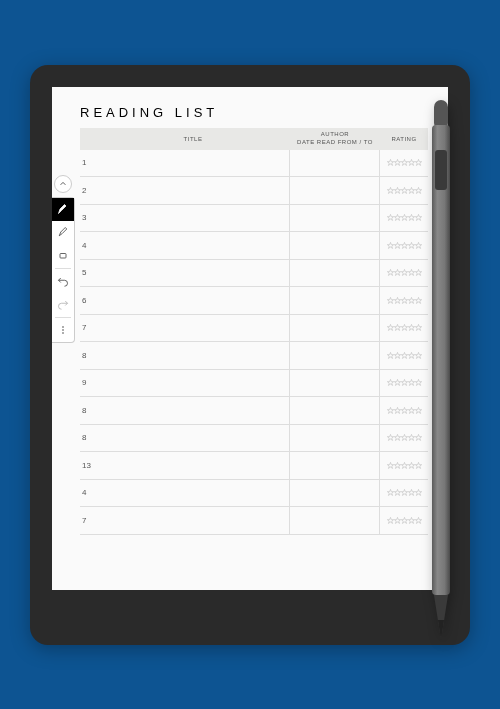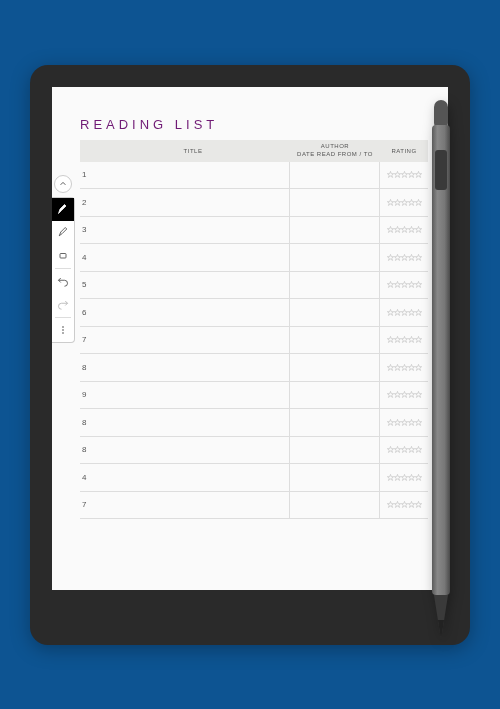--- a/index.html
+++ b/index.html
@@ -29,23 +29,22 @@
       overflow: hidden;
       position: relative;
     }
     .content {
       padding: 18px 20px 10px 28px;
     }
     .heading {
       font-size: 13px;
       letter-spacing: 4px;
       font-weight: 400;
-      color: #701a75;
+      color: #000000;
       margin-bottom: 8px;
-      margin-top: 12px;
     }
     .table-header {
       display: flex;
       background: #e8e8e6;
       font-size: 6px;
       color: #555;
       text-align: center;
       align-items: center;
       height: 22px;
       letter-spacing: 0.5px;
@@ -353,20 +352,42 @@
               <svg class="star" viewBox="0 0 10 10">
                 <path d="M5 0.5 L6.2 3.8 L9.5 3.8 L6.8 5.9 L8 9.2 L5 7.1 L2 9.2 L3.2 5.9 L0.5 3.8 L3.8 3.8 Z"></path>
               </svg>
               <svg class="star" viewBox="0 0 10 10">
                 <path d="M5 0.5 L6.2 3.8 L9.5 3.8 L6.8 5.9 L8 9.2 L5 7.1 L2 9.2 L3.2 5.9 L0.5 3.8 L3.8 3.8 Z"></path>
               </svg>
             </div>
           </div>
           <div class="row">
             <div class="col-num">8</div>
+            <div class="col-title"></div>
+            <div class="col-author"></div>
+            <div class="col-rating">
+              <svg class="star" viewBox="0 0 10 10">
+                <path d="M5 0.5 L6.2 3.8 L9.5 3.8 L6.8 5.9 L8 9.2 L5 7.1 L2 9.2 L3.2 5.9 L0.5 3.8 L3.8 3.8 Z"></path>
+              </svg>
+              <svg class="star" viewBox="0 0 10 10">
+                <path d="M5 0.5 L6.2 3.8 L9.5 3.8 L6.8 5.9 L8 9.2 L5 7.1 L2 9.2 L3.2 5.9 L0.5 3.8 L3.8 3.8 Z"></path>
+              </svg>
+              <svg class="star" viewBox="0 0 10 10">
+                <path d="M5 0.5 L6.2 3.8 L9.5 3.8 L6.8 5.9 L8 9.2 L5 7.1 L2 9.2 L3.2 5.9 L0.5 3.8 L3.8 3.8 Z"></path>
+              </svg>
+              <svg class="star" viewBox="0 0 10 10">
+                <path d="M5 0.5 L6.2 3.8 L9.5 3.8 L6.8 5.9 L8 9.2 L5 7.1 L2 9.2 L3.2 5.9 L0.5 3.8 L3.8 3.8 Z"></path>
+              </svg>
+              <svg class="star" viewBox="0 0 10 10">
+                <path d="M5 0.5 L6.2 3.8 L9.5 3.8 L6.8 5.9 L8 9.2 L5 7.1 L2 9.2 L3.2 5.9 L0.5 3.8 L3.8 3.8 Z"></path>
+              </svg>
+            </div>
+          </div>
+          <div class="row">
+            <div class="col-num">13</div>
             <div class="col-title"></div>
             <div class="col-author"></div>
             <div class="col-rating">
               <svg class="star" viewBox="0 0 10 10">
                 <path d="M5 0.5 L6.2 3.8 L9.5 3.8 L6.8 5.9 L8 9.2 L5 7.1 L2 9.2 L3.2 5.9 L0.5 3.8 L3.8 3.8 Z"></path>
               </svg>
               <svg class="star" viewBox="0 0 10 10">
                 <path d="M5 0.5 L6.2 3.8 L9.5 3.8 L6.8 5.9 L8 9.2 L5 7.1 L2 9.2 L3.2 5.9 L0.5 3.8 L3.8 3.8 Z"></path>
               </svg>
               <svg class="star" viewBox="0 0 10 10">

